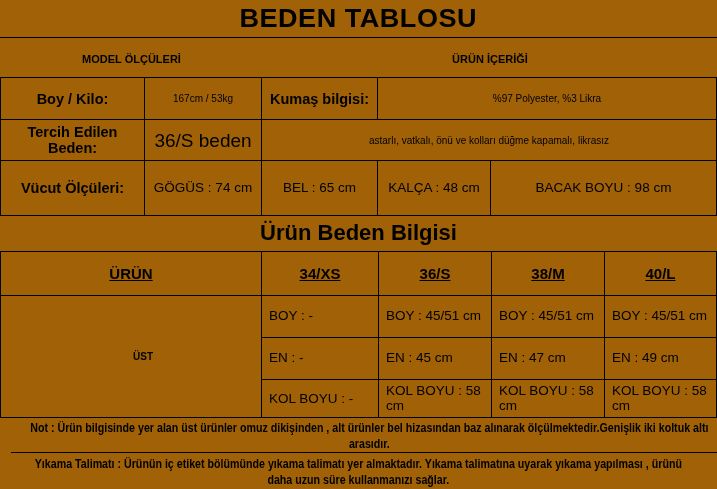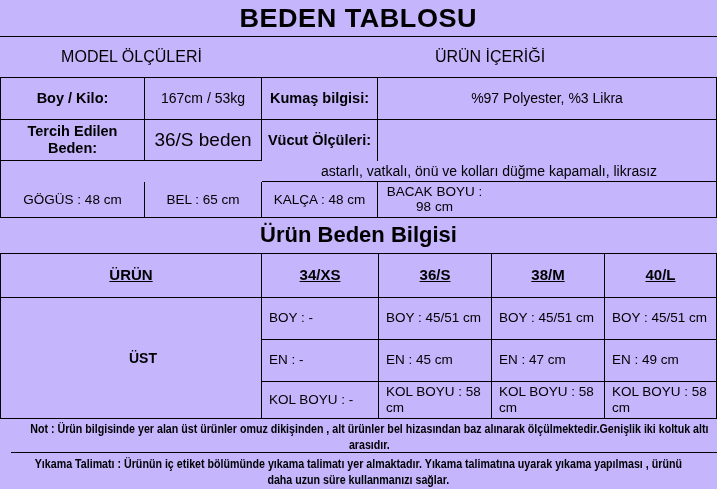--- a/index.html
+++ b/index.html
@@ -3,53 +3,53 @@
 <meta charset="utf-8">
 <style>
   * { margin: 0; padding: 0; box-sizing: border-box; }
   html, body { background: #fdf1ee; }
   body {
     width: 717px; height: 489px;
     font-family: "Liberation Sans", sans-serif;
     color: #000;
     overflow: hidden;
   }
-  .sheet { width: 717px; height: 489px; background: #c4b5fd; display: flex; flex-direction: column; }
+  .sheet { width: 717px; height: 489px; background: #a16207; display: flex; flex-direction: column; }
 
   
   .title-bar {
     height: 39px; border-bottom: 1.5px solid #000;
     display: flex; align-items: center; justify-content: center;
   }
   .title-bar h1 { font-size: 26px; font-weight: 700; letter-spacing: 0.5px; transform: scaleX(1.04); }
 
   
   .col-headers { height: 41px; display: flex; align-items: center; }
   .col-headers .left  { width: 263px; text-align: center; }
   .col-headers .right { width: 454px; text-align: center; }
-  .col-headers span { font-size: 16px; font-weight: 400; }
+  .col-headers span { font-size: 11px; font-weight: 700; }
 
   
   .t1 {
     height: 143px; border: 1.5px solid #000;
     display: grid;
     grid-template-columns: 144px 117px 116px 113px auto;
     grid-template-rows: 42px 41px auto;
   }
   
   .t2 {
     height: 173px; border: 1.5px solid #000;
     display: grid;
     grid-template-columns: 261px 117px 113px 113px auto;
     grid-template-rows: 44px 42px 42px auto;
   }
   .cell {
     border-right: 1.5px solid #000; border-bottom: 1.5px solid #000;
     display: flex; align-items: center; justify-content: center;
-    font-size: 14px; text-align: center; line-height: 1.15; padding: 2px 4px;
+    font-size: 10px; text-align: center; line-height: 1.15; padding: 2px 4px;
   }
   .cell.left { justify-content: flex-start; text-align: left; padding-left: 7px; }
   .cell.nr { border-right: none; }
   .cell.nb { border-bottom: none; }
   .cell.bold { font-weight: 700; margin-left: 24px; }
   .cell.lbl { font-weight: 700; font-size: 14.5px; }
   .cell.big { font-size: 19px; }
   .cell.small { font-size: 13.5px; }
   .span45 { grid-column: 4 / 6; }
   .span35 { grid-column: 3 / 6; }
@@ -95,24 +95,24 @@
 
   <div class="t1">
 
     <div class="cell lbl">Boy / Kilo:</div>
     <div class="cell">167cm / 53kg</div>
     <div class="cell lbl">Kumaş bilgisi:</div>
     <div class="cell span45 nr">%97 Polyester, %3 Likra</div>
 
     <div class="cell lbl">Tercih Edilen Beden:</div>
     <div class="cell big">36/S beden</div>
+    <div class="cell span35 nr">astarlı, vatkalı, önü ve kolları düğme kapamalı, likrasız</div>
+
     <div class="cell lbl nb">Vücut Ölçüleri:</div>
-
-    <div class="cell span35 nr">astarlı, vatkalı, önü ve kolları düğme kapamalı, likrasız</div>
-    <div class="cell small nb">GÖGÜS : 48 cm</div>
+    <div class="cell small nb">GÖGÜS : 74 cm</div>
     <div class="cell small nb">BEL : 65 cm</div>
     <div class="cell small nb">KALÇA : 48 cm</div>
     <div class="cell small nb nr">BACAK BOYU : 98 cm</div>
   </div>
 
   <div class="section-title">Ürün Beden Bilgisi</div>
 
   <div class="t2">
 
     <div class="cell head">

